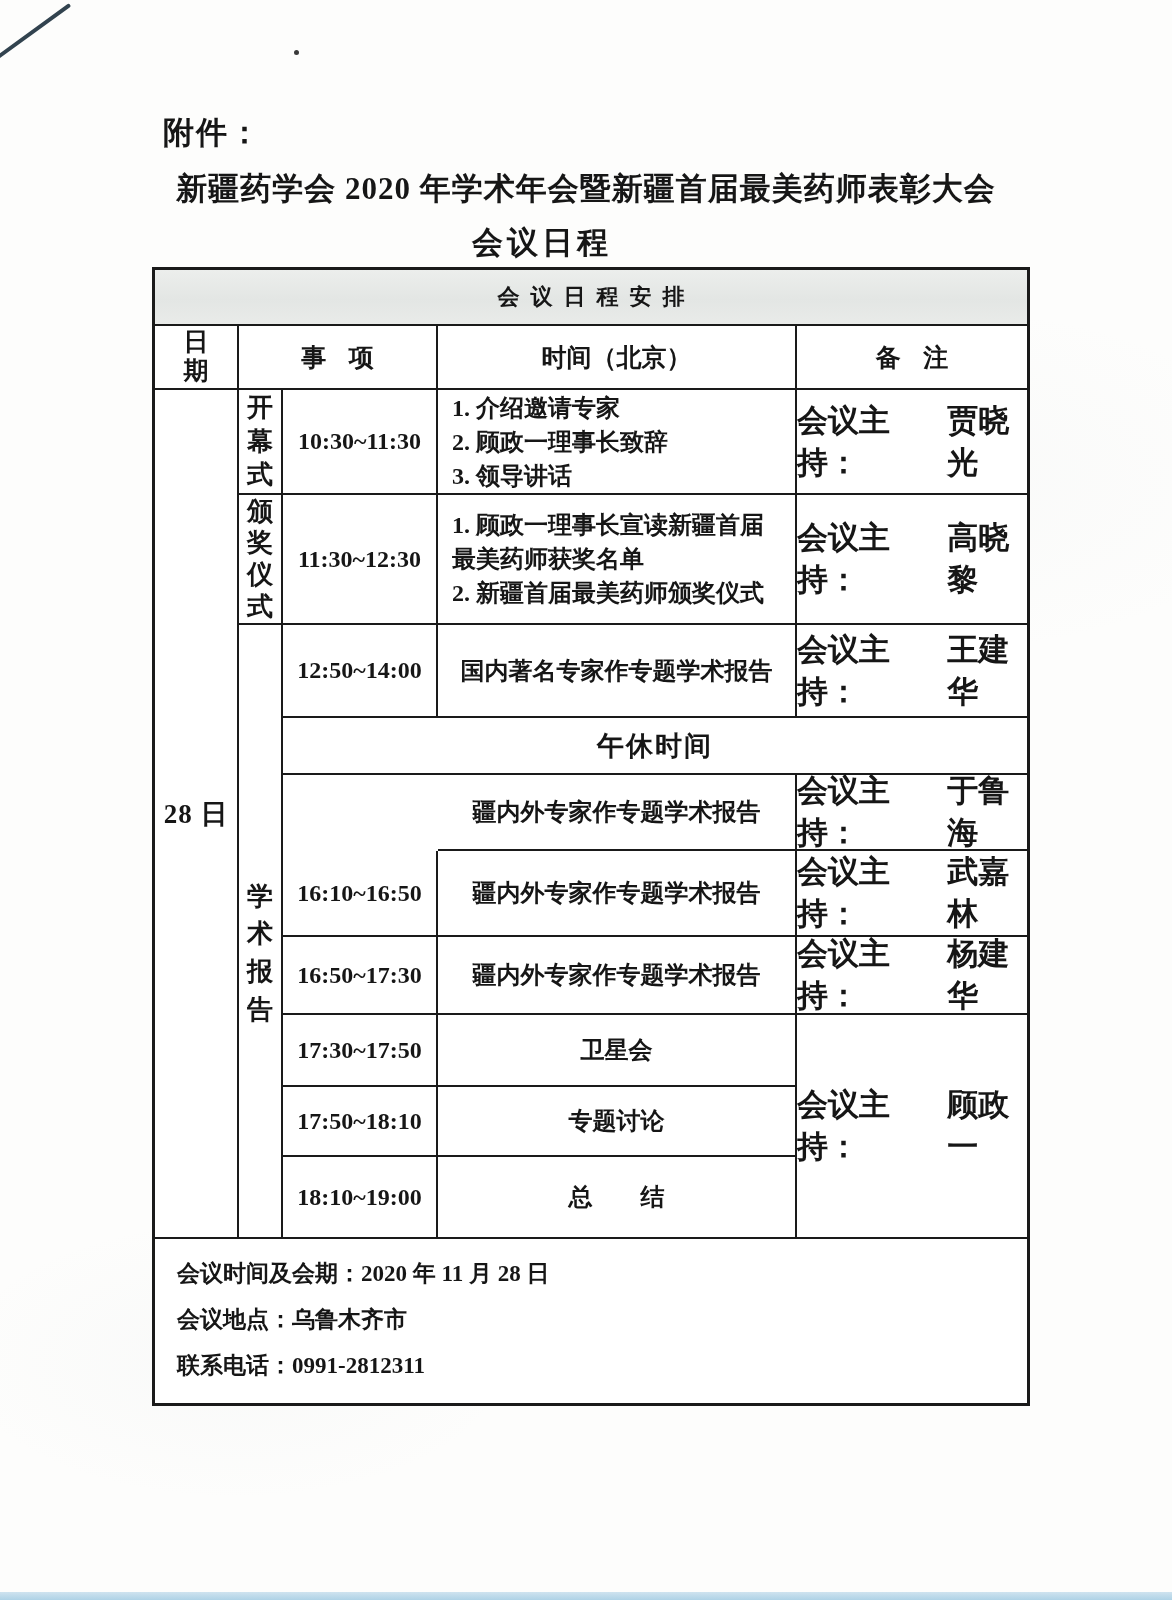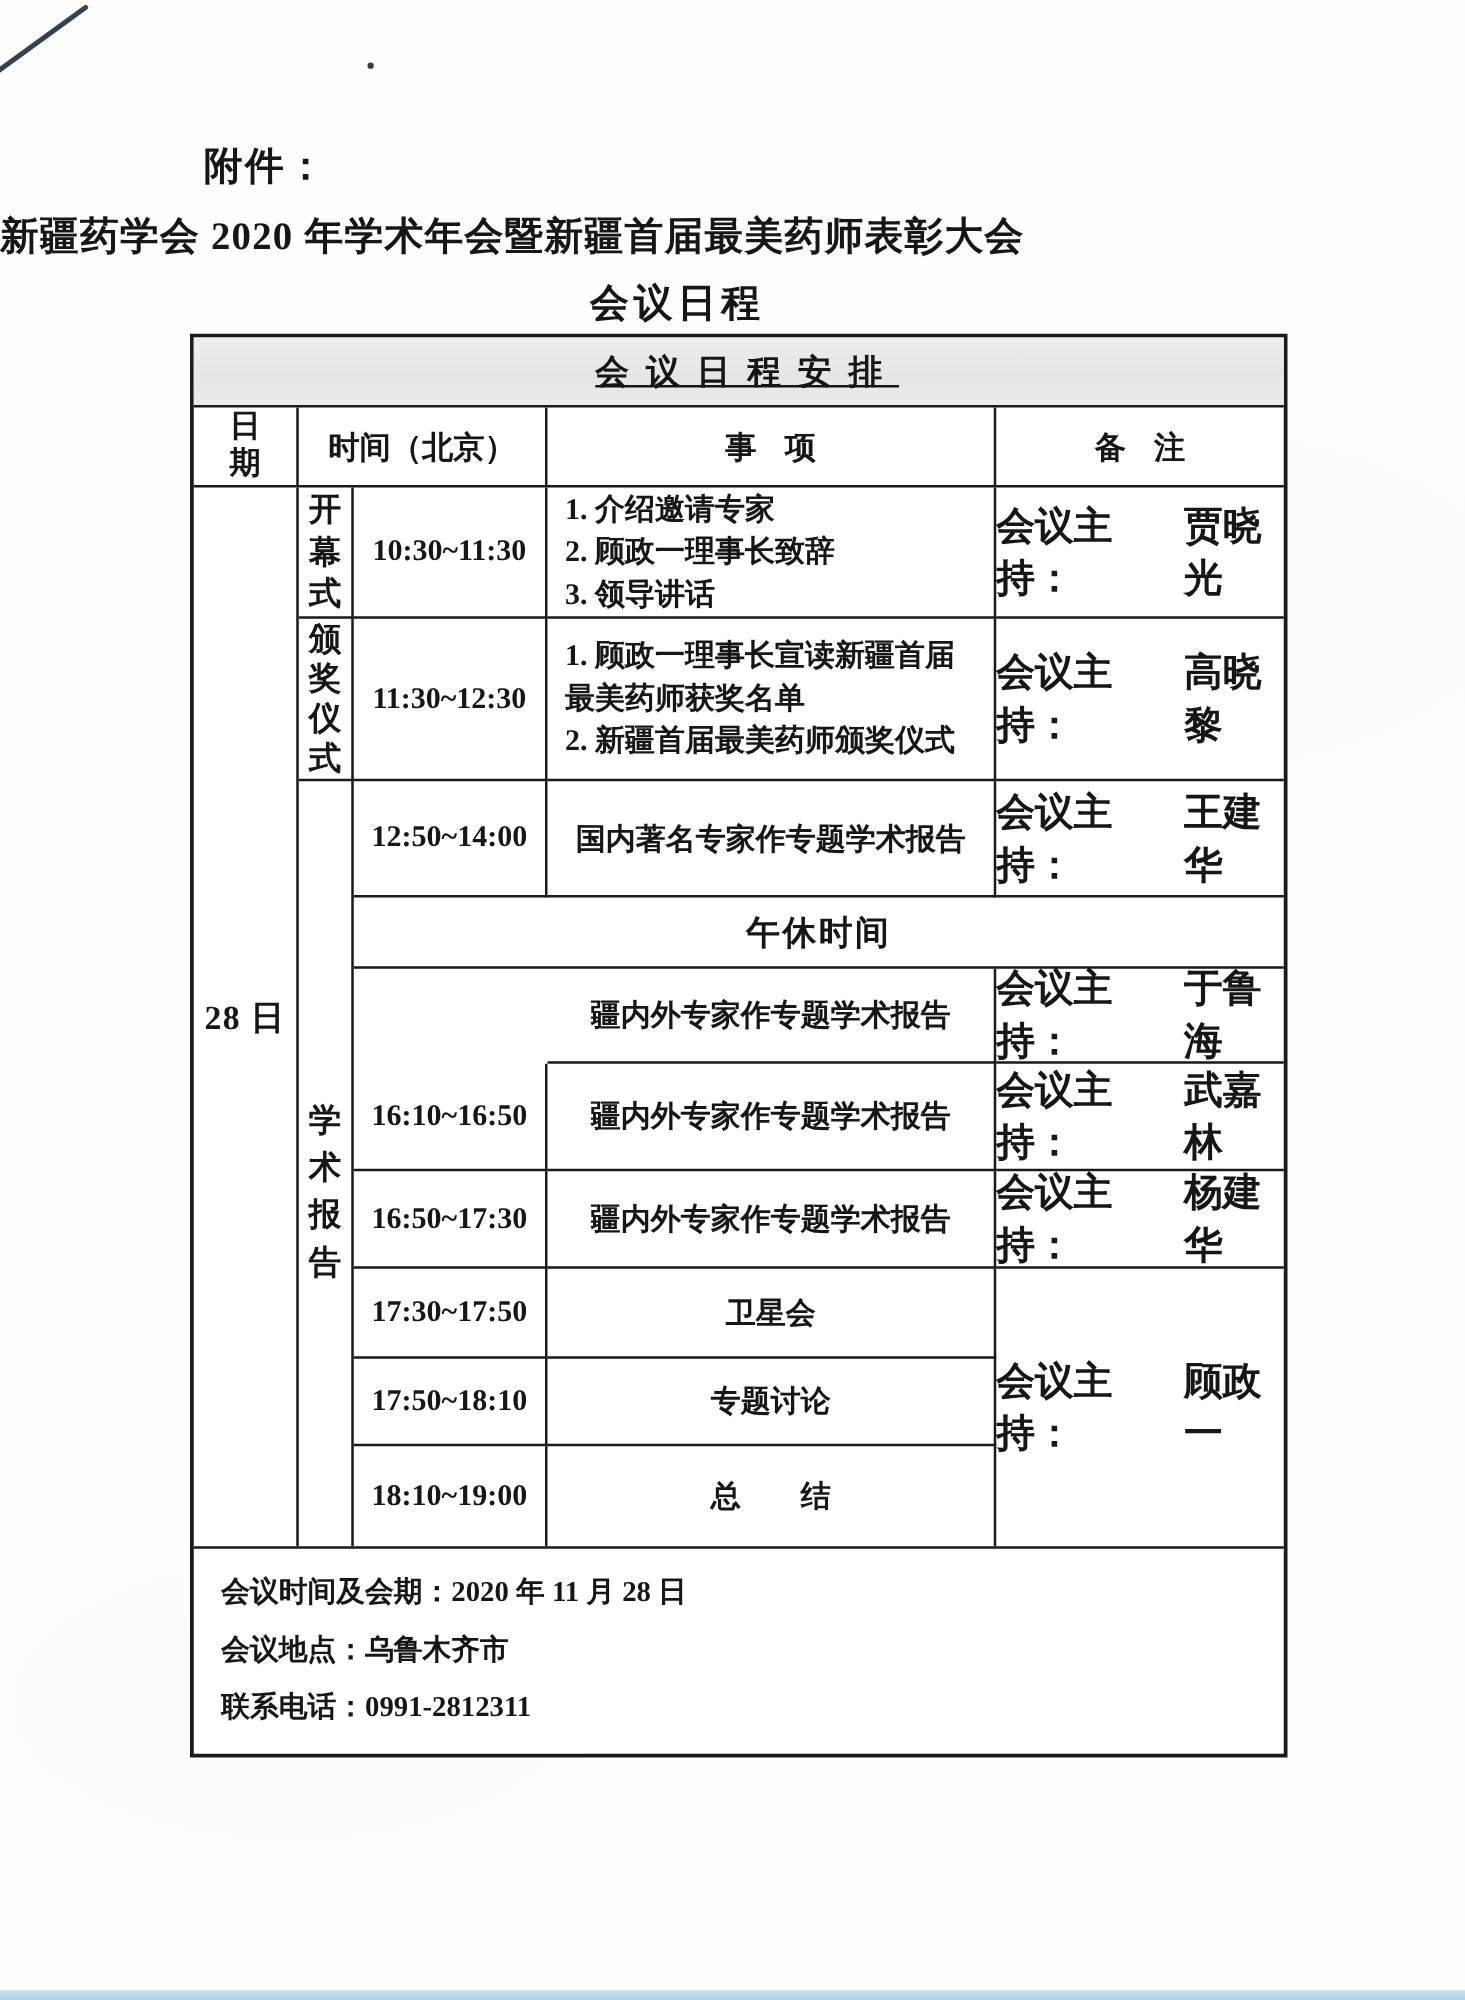--- a/index.html
+++ b/index.html
@@ -34,38 +34,38 @@
     background:linear-gradient(#cfe3ef,#aed2e6);
   }
 
   
   .attachment{
     position:absolute;left:163px;top:112px;
     font-size:31px;font-weight:bold;letter-spacing:2px;
   }
   .doc-title{
     position:absolute;left:0;top:168px;width:1172px;
-    font-size:31px;font-weight:bold;letter-spacing:1px;
+    text-align:center;font-size:31px;font-weight:bold;letter-spacing:1px;
   }
   .doc-subtitle{
     position:absolute;left:0;top:222px;width:1084px;
     text-align:center;font-size:31px;font-weight:bold;letter-spacing:4px;
   }
 
   
   .sched-table{
     position:absolute;left:152px;top:267px;width:878px;
     border:3px solid #1a1a1a;box-sizing:border-box;
     background:#fff;
   }
   .caption-row{
     height:54px;border-bottom:2px solid #1a1a1a;
     background:linear-gradient(180deg,#eceeec 0%,#e3e6e4 55%,#e9ebe9 100%);
     display:flex;align-items:center;justify-content:center;
-    font-size:27px;font-weight:bold;text-decoration:underline;
+    font-size:22px;font-weight:bold;
   }
   .caption-row span{letter-spacing:.5em;padding-left:.5em;}
   .header-row{
     display:grid;grid-template-columns:84px 199px 359px 230px;
     height:62px;border-bottom:2px solid #1a1a1a;
   }
   .hcell{
     display:flex;align-items:center;justify-content:center;
     font-size:25px;font-weight:bold;
   }
@@ -128,24 +128,24 @@
 
     <div class="caption-row">
       <span>会议日程安排</span>
     </div>
 
     <div class="header-row">
       <div class="hcell h-date br">
         <span>日期</span>
       </div>
       <div class="hcell br">
+        <span class="wide-gap">事项</span>
+      </div>
+      <div class="hcell br">
         <span>时间（北京）</span>
-      </div>
-      <div class="hcell br">
-        <span class="wide-gap">事项</span>
       </div>
       <div class="hcell">
         <span class="wide-gap">备注</span>
       </div>
     </div>
 
     <div class="body-grid">
 
       <div class="cell c-date br">28 日</div>
 

